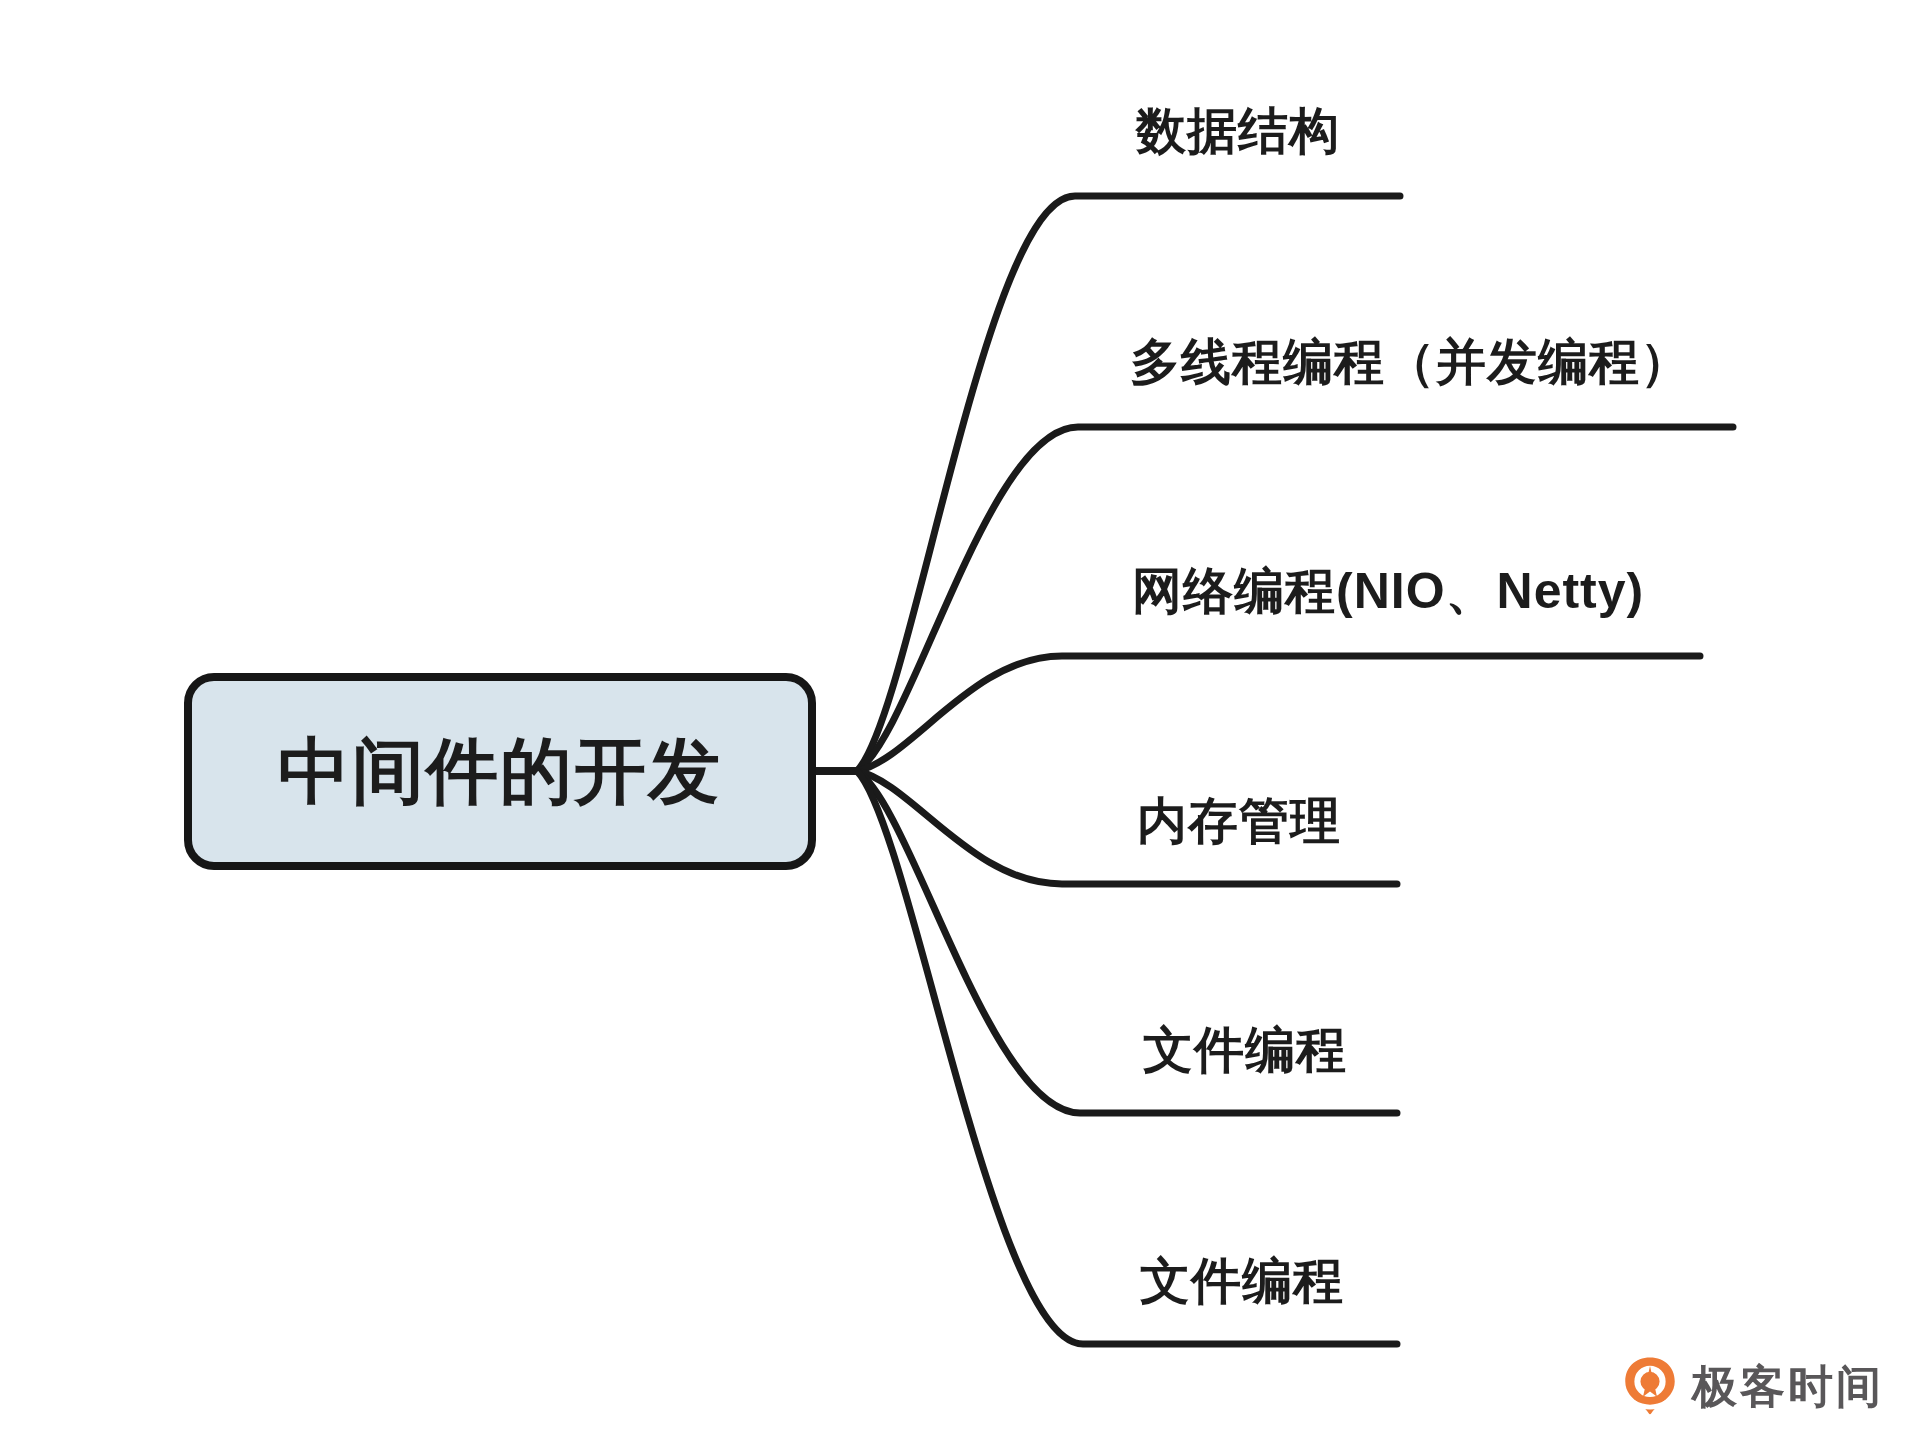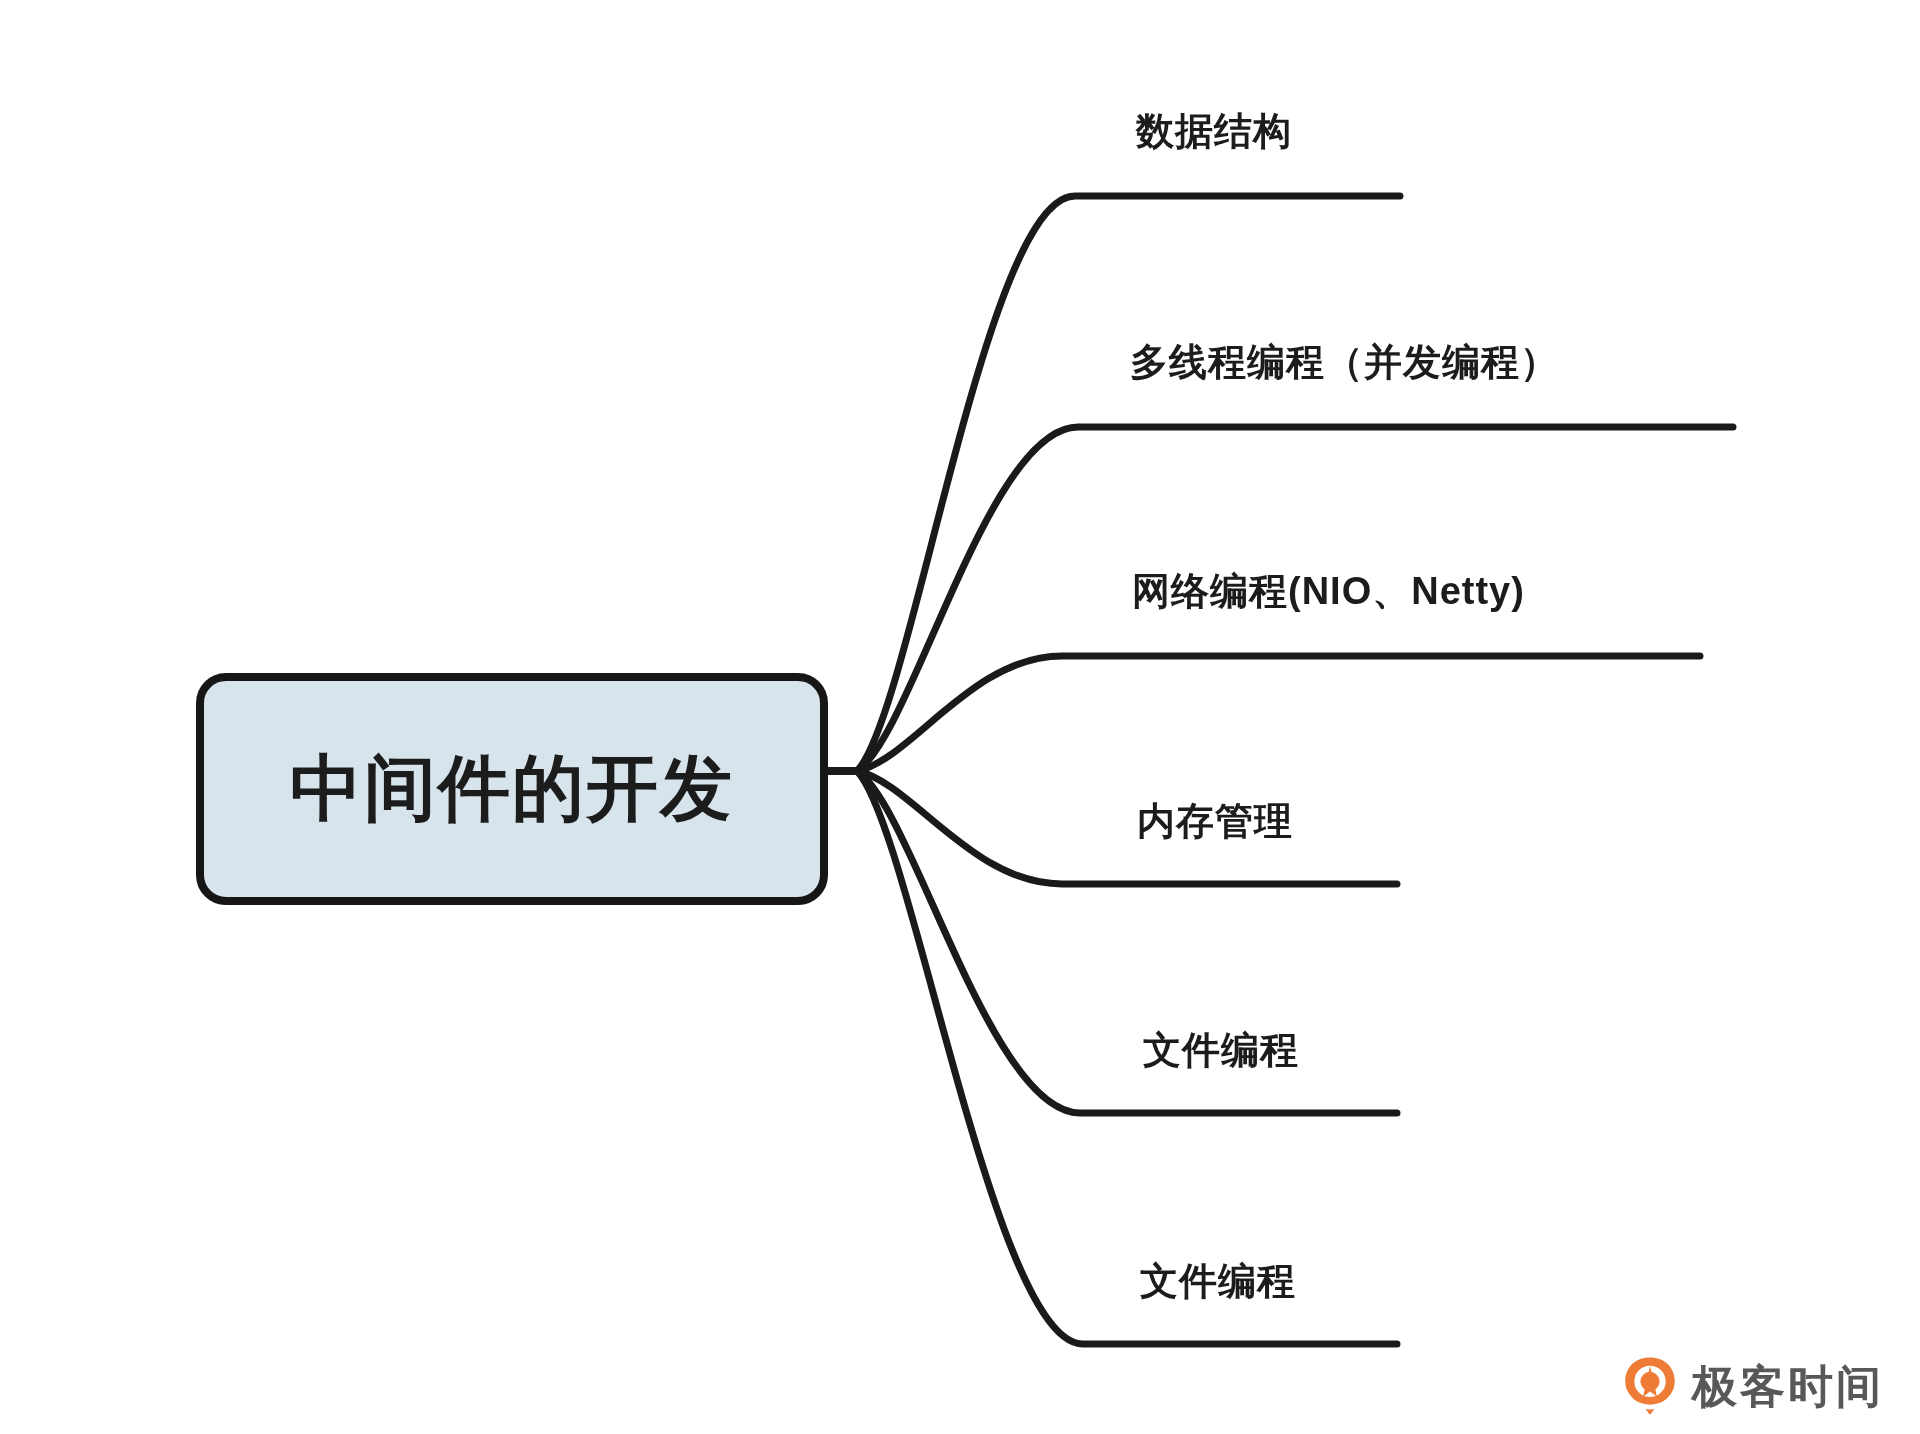--- a/index.html
+++ b/index.html
@@ -28,37 +28,37 @@
   }
   .curves-layer path{
     fill:none;
     stroke:var(--line);
     stroke-width:7;
     stroke-linecap:round;
     stroke-linejoin:round;
   }
   .root-node{
     position:absolute;
-    left:196px;top:673px;
-    width:632px;height:232px;
+    left:184px;top:673px;
+    width:632px;height:197px;
     box-sizing:border-box;
     background:var(--node-fill);
     border:8px solid var(--node-border);
     border-radius:30px;
     display:flex;align-items:center;justify-content:center;
     font-size:72px;
     font-weight:700;
     color:var(--text);
     letter-spacing:2px;
     white-space:nowrap;
   }
   .branch-label{
     position:absolute;
     transform:translateY(-50%);
-    font-size:38px;
+    font-size:50px;
     font-weight:600;
     color:var(--text);
     white-space:nowrap;
     letter-spacing:1px;
   }
   .logo{
     position:absolute;
     left:1622px;top:1332px;
     display:flex;align-items:center;
     gap:14px;

